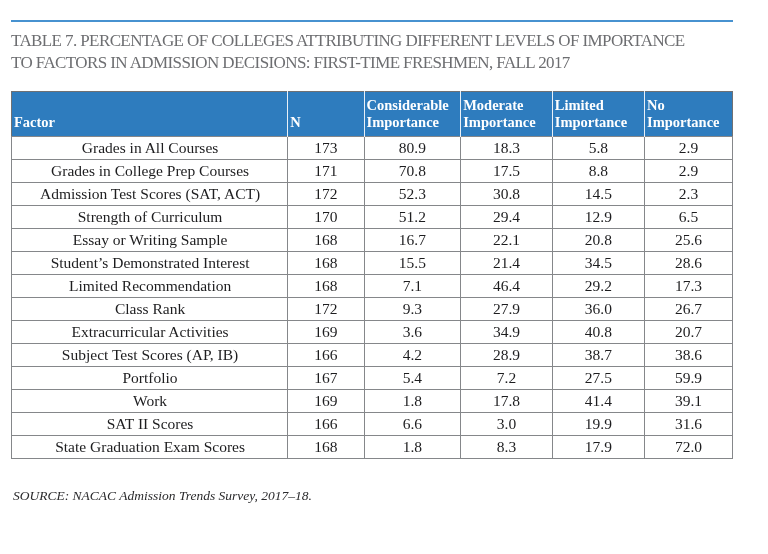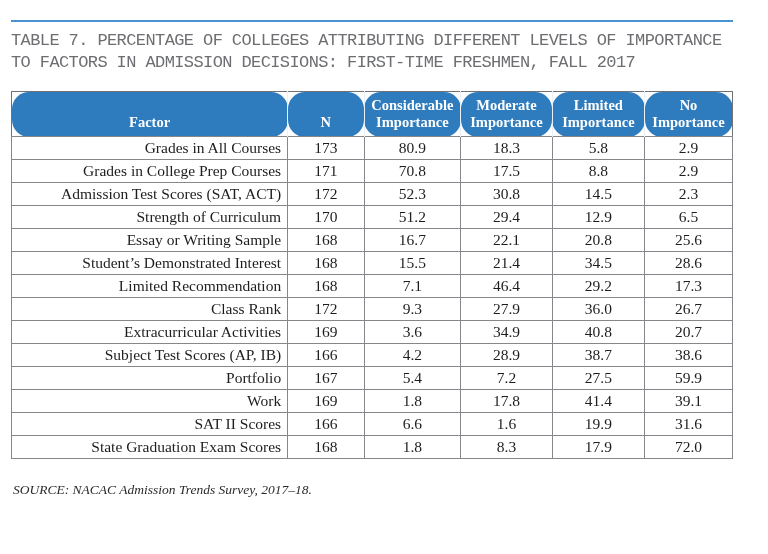--- a/index.html
+++ b/index.html
@@ -17,21 +17,21 @@
     left: 11px;
     top: 20px;
     width: 722px;
   }
   .top-rule {
     height: 2px;
     background: var(--rule, #4792d0);
     margin-bottom: 8px;
   }
   .doc-title {
-    font-family: Liberation Mono, monospace;
+    font-family: Liberation Serif, serif;
     color: var(--title-text, #6d6e71);
     font-size: 17px;
     line-height: 22px;
     letter-spacing: -0.6px;
     white-space: nowrap;
     font-weight: 400;
   }
   table.data-table {
     border-collapse: collapse;
     width: 722px;
@@ -44,44 +44,43 @@
   col.c-cons   { width: 13.4%; }
   col.c-mod    { width: 12.7%; }
   col.c-lim    { width: 12.8%; }
   col.c-no     { width: 12.2%; }
   thead th {
     background: var(--header-bg, #2e7cbe);
     color: #ffffff;
     font-weight: bold;
     font-size: 14.5px;
     line-height: 17px;
-    text-align: center;
+    text-align: left;
     vertical-align: bottom;
     padding: 5px 2px 5px 2px;
     height: 41px;
     border-left: 1px solid #e9f0f7;
-    border-radius: 17px;
   }
   thead th:first-child { border-left: none; }
   tbody td {
     border: 1px solid #85878a;
     font-size: 15.5px;
     color: #1d1d1f;
     height: 23px;
     padding: 1px 6px;
     text-align: center;
     white-space: nowrap;
     overflow: hidden;
   }
   tbody td.factor {
-    text-align: right;
+    text-align: center;
     padding-left: 7px;
   }
   .source-note {
-    margin-top: 23px;
+    margin-top: 29px;
     margin-left: 2px;
     font-style: italic;
     font-size: 13.5px;
     color: #2a2a2c;
     font-family: "Liberation Serif", "DejaVu Serif", serif;
   }
 </style>
 </head>
 <body>
 
@@ -206,21 +205,21 @@
             <td>169</td>
             <td>1.8</td>
             <td>17.8</td>
             <td>41.4</td>
             <td>39.1</td>
           </tr>
           <tr>
             <td class="factor">SAT II Scores</td>
             <td>166</td>
             <td>6.6</td>
-            <td>1.6</td>
+            <td>3.0</td>
             <td>19.9</td>
             <td>31.6</td>
           </tr>
           <tr>
             <td class="factor">State Graduation Exam Scores</td>
             <td>168</td>
             <td>1.8</td>
             <td>8.3</td>
             <td>17.9</td>
             <td>72.0</td>

